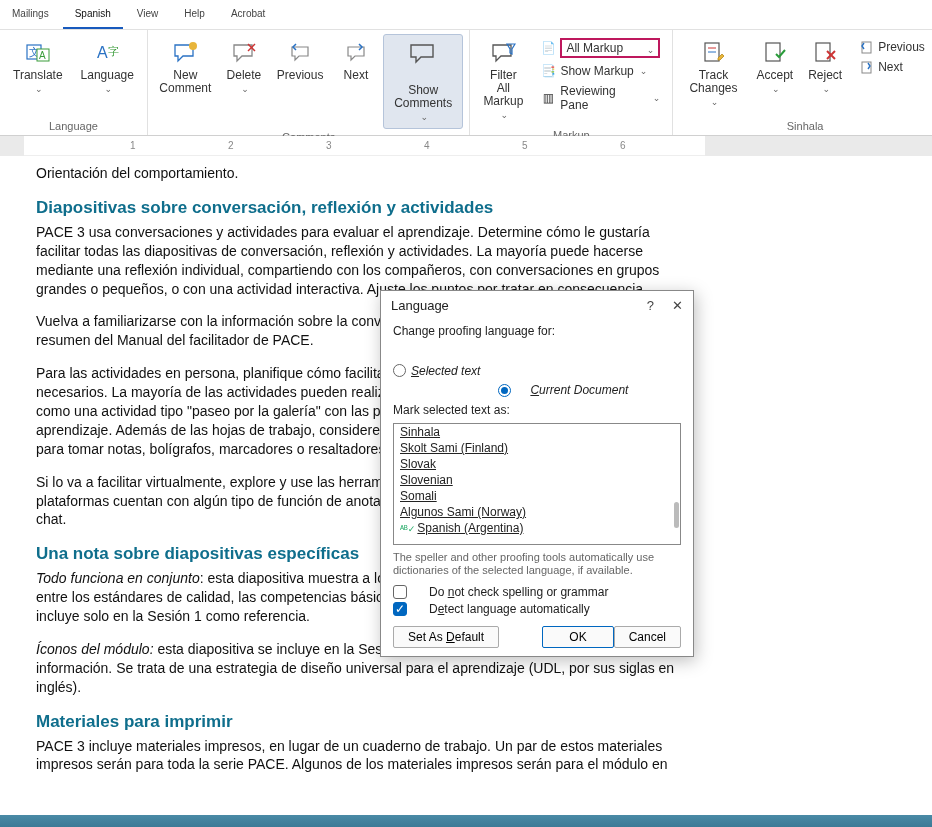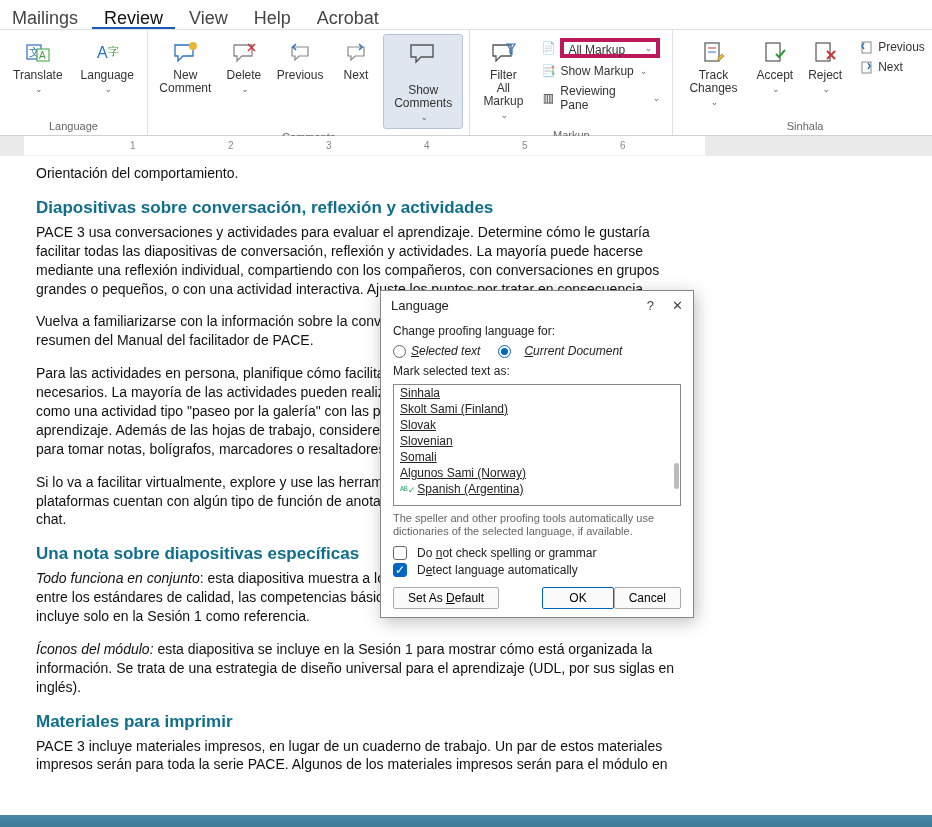--- a/index.html
+++ b/index.html
@@ -1,36 +1,36 @@
 <!DOCTYPE html>
 <html><head>
 <meta charset="utf-8">
 <style>
   * { box-sizing: border-box; margin: 0; padding: 0; font-family: "Segoe UI", Arial, sans-serif; }
   body { background: #fff; width: 932px; height: 827px; overflow: hidden; position: relative; font-size: 14px; color: #222; }
 
   
   .menubar { display: flex; gap: 2px; padding: 4px 0 0 0; background: #fff; border-bottom: 1px solid #e1e1e1; height: 30px; }
-  .menu-item { padding: 4px 12px 6px 12px; font-size: 18px; cursor: pointer; color: #444; }
+  .menu-item { padding: 4px 12px 6px 12px; font-size: 10px; cursor: pointer; color: #444; }
   .menu-item.active { color: #111; border-bottom: 2px solid #185abd; }
 
   
   .ribbon { display: flex; align-items: stretch; background: #fff; border-bottom: 1px solid #d0d0d0; height: 106px; }
   .group { display: flex; flex-direction: column; align-items: center; border-right: 1px solid #e1e1e1; padding: 4px 6px 0 6px; }
   .group-buttons { display: flex; align-items: flex-start; gap: 4px; flex: 1; }
   .group-label { font-size: 11px; color: #666; padding: 2px 0 3px 0; width: 100%; text-align: center; }
   .rbtn { display: flex; flex-direction: column; align-items: center; justify-content: flex-start; padding: 4px 6px; font-size: 12px; color: #333; cursor: pointer; text-align: center; min-width: 46px; border: 1px solid transparent; border-radius: 3px; }
   .rbtn.active { background: #e0e6ef; border: 1px solid #b5c4da; }
   .rbtn .icon { height: 28px; display: flex; align-items: center; justify-content: center; }
   .rbtn .lbl { line-height: 13px; margin-top: 2px; }
   .chev { font-size: 9px; color: #666; margin-left: 2px; }
   .small-stack { display: flex; flex-direction: column; gap: 2px; }
   .small-btn { display: flex; align-items: center; gap: 4px; font-size: 12px; padding: 2px 6px; cursor: pointer; color: #333; }
   .mini-ico { width: 16px; display: inline-flex; justify-content: center; }
-  .dd-box { border: 4px solid #be185d; font-size: 12px; padding: 1px 4px; display: flex; align-items: flex-start; justify-content: space-between; width: 100px; height: 20px; background: #fff; }
+  .dd-box { border: 2px solid #be185d; font-size: 12px; padding: 1px 4px; display: flex; align-items: flex-end; justify-content: space-between; width: 100px; height: 20px; background: #fff; }
 
   
   .ruler { height: 20px; background: #fff; border-bottom: 1px solid #eee; position: relative; font-size: 10px; color: #888; }
   .ruler .tick { position: absolute; top: 4px; }
   .ruler .gray { position: absolute; left: 0; top: 0; width: 24px; height: 20px; background: #eaeaea; }
   .ruler .gray2 { position: absolute; right: 0; top: 0; left: 705px; height: 20px; background: #eaeaea; }
 
   
   .page { position: absolute; left: 0; right: 0; top: 156px; bottom: 12px; overflow: hidden; background: #fff; padding: 8px 36px 0 36px; line-height: 1.35; }
   .page p { margin-bottom: 14px; color: #111; }
@@ -48,37 +48,37 @@
   .dlg-body .sec { margin-bottom: 6px; }
   .radio-row { display: flex; gap: 18px; margin: 4px 0 6px 0; align-items: center; font-style: italic; }
   .radio { width: 13px; height: 13px; border: 1px solid #666; border-radius: 50%; display: inline-flex; align-items: center; justify-content: center; }
   .radio.sel { border-color: #0067c0; }
   .radio.sel::after { content: ""; width: 7px; height: 7px; border-radius: 50%; background: #0067c0; }
   .listbox { border: 1px solid #888; height: 122px; overflow: hidden; position: relative; background: #fff; }
   .listbox .item { padding: 1px 6px; font-size: 12px; cursor: pointer; text-decoration: underline; }
   .listbox .scrollthumb { position: absolute; right: 1px; top: 78px; width: 5px; height: 26px; background: #bbb; border-radius: 3px; }
   .abc-ico { display:inline-block; font-size:9px; color:#2a6; margin-right:2px;}
   .dlg-note { color: #666; font-size: 11px; line-height: 13px; margin: 6px 0 8px 0; }
-  .chk-row { display: flex; align-items: center; gap: 10px; margin: 3px 0; }
+  .chk-row { display: flex; align-items: center; gap: 22px; margin: 3px 0; }
   .chk { width: 14px; height: 14px; border: 1px solid #666; border-radius: 3px; display: inline-flex; align-items: center; justify-content: center; background: #fff; }
   .chk.on { background: #0067c0; border-color: #0067c0; color: #fff; }
   .dlg-buttons { display: flex; margin-top: 10px; align-items: center; }
   .btn { border: 1px solid #aaa; padding: 3px 14px; font-size: 12px; background: #fafafa; cursor: pointer; border-radius: 2px; }
   .btn.primary { border-color: #0067c0; padding: 3px 26px; }
   .underline-key { text-decoration: underline; }
   .spacer { flex: 1; }
 
   .bot-bar { position: absolute; left: 0; right: 0; bottom: 0; height: 12px; background: linear-gradient(#4a8aa6,#3c7a96); }
 </style>
 </head>
 <body>
 
 <div class="menubar">
   <div class="menu-item">Mailings</div>
-  <div class="menu-item active">Review</div>
+  <div class="menu-item active">Spanish</div>
   <div class="menu-item">View</div>
   <div class="menu-item">Help</div>
   <div class="menu-item">Acrobat</div>
 </div>
 
 <div class="ribbon">
 
   <div class="group">
     <div class="group-buttons">
       <div class="rbtn">
@@ -284,21 +284,21 @@
       <span>✕</span>
     </span>
   </div>
   <div class="dlg-body">
     <div class="sec">Change proofing language for:</div>
     <div class="radio-row">
       <label style="display:flex;align-items:center;gap:5px;">
         <span class="radio"></span>
           <span><span class="underline-key">S</span>elected text</span>
       </label>
-      <label style="display:flex;align-items:center;gap:13px;">
+      <label style="display:flex;align-items:center;gap:19px;margin-top:39px;">
         <span class="radio sel"></span>
           <span><span class="underline-key">C</span>urrent Document</span>
       </label>
     </div>
     <div class="sec">Mark selected text as:</div>
     <div class="listbox">
       <div class="item">Sinhala</div>
       <div class="item">Skolt Sami (Finland)</div>
       <div class="item">Slovak</div>
       <div class="item">Slovenian</div>

